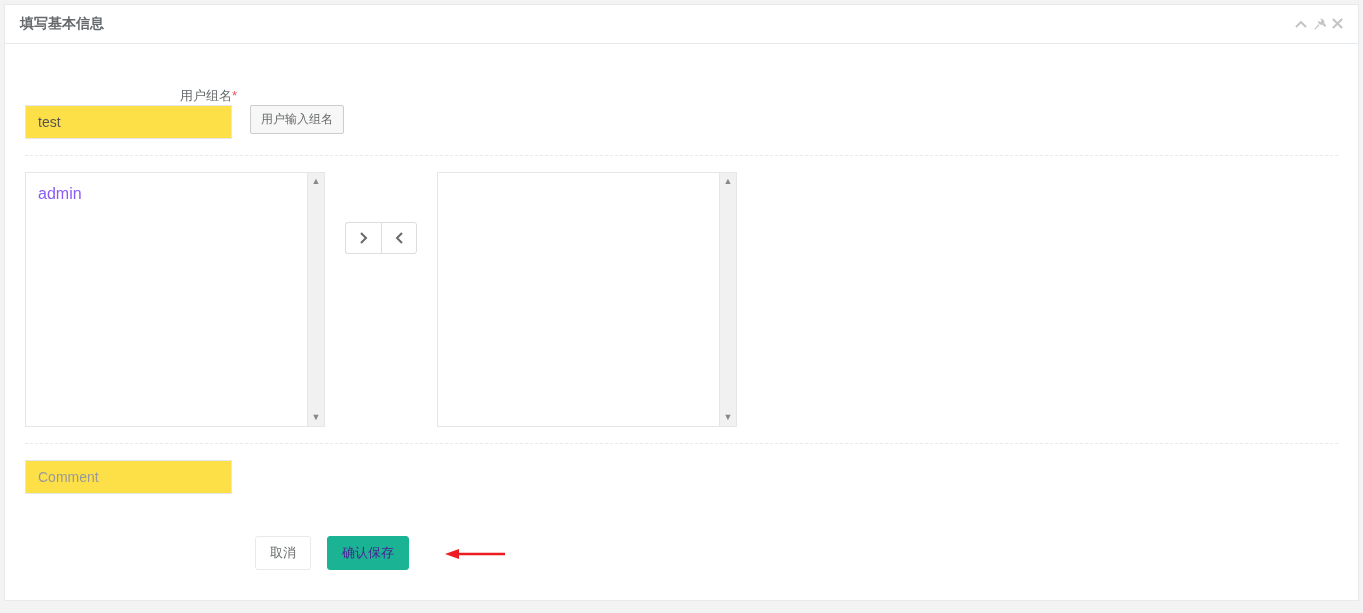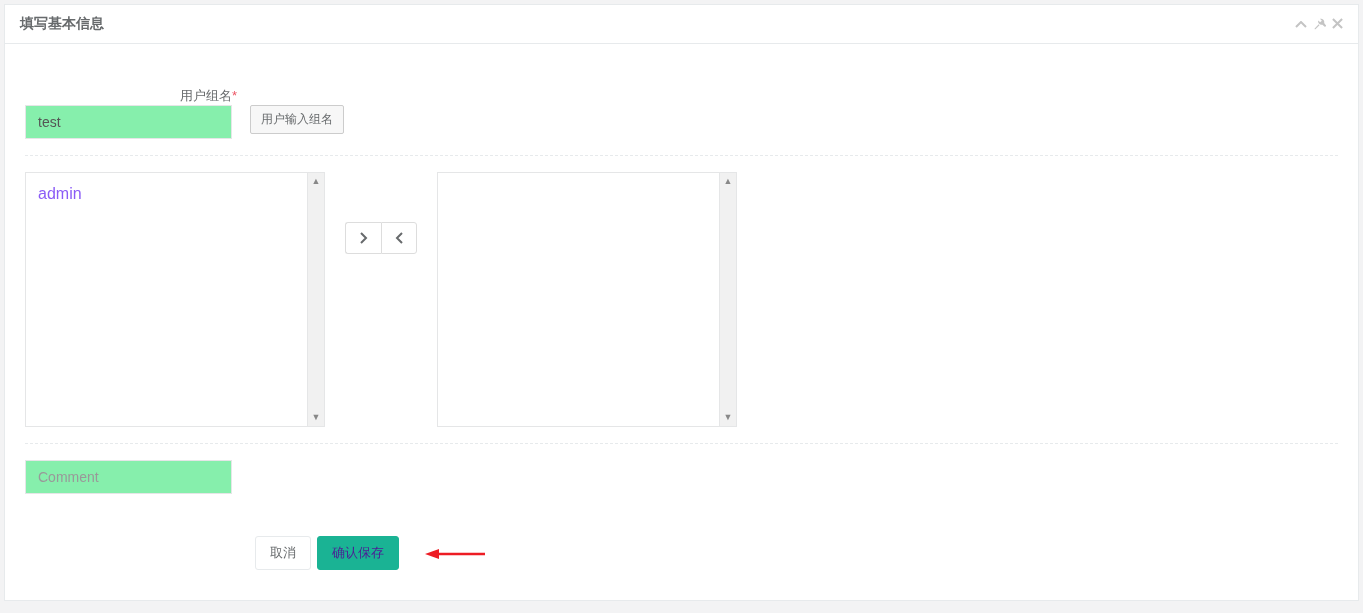--- a/index.html
+++ b/index.html
@@ -68,21 +68,21 @@
       position: relative;
       max-width: 880px;
     }
     .text-input {
       flex: 1;
       height: 34px;
       border: 1px solid #e5e6e7;
       padding: 6px 12px;
       font-size: 14px;
       color: #555;
-      background: #86efac;
+      background: #fde047;
       outline: none;
     }
     .hint-tag {
       margin-left: 18px;
       border: 1px solid #ccc;
       background: #f7f7f7;
       padding: 5px 10px;
       font-size: 12px;
       color: #676a6c;
       border-radius: 2px;
@@ -152,21 +152,21 @@
     .transfer-btn:first-child { border-right: none; border-radius: 3px 0 0 3px; }
     .transfer-btn:last-child { border-radius: 0 3px 3px 0; }
     .transfer-btn svg { width: 8px; height: 12px; }
     .btn {
       display: inline-block;
       padding: 7px 14px;
       font-size: 13px;
       border-radius: 3px;
       cursor: pointer;
       border: 1px solid transparent;
-      margin-right: 6px;
+      margin-right: 16px;
     }
     .btn-default {
       background: #fff;
       border-color: #e7eaec;
       color: #676a6c;
     }
     .btn-primary {
       background: #1ab394;
       border-color: #1ab394;
       color: #4c1d95;

